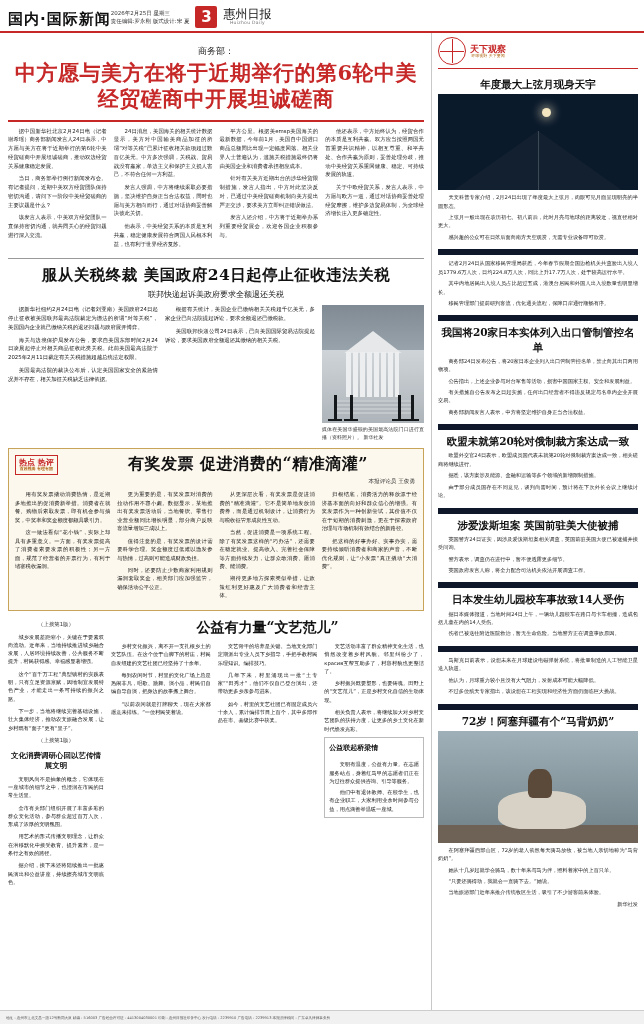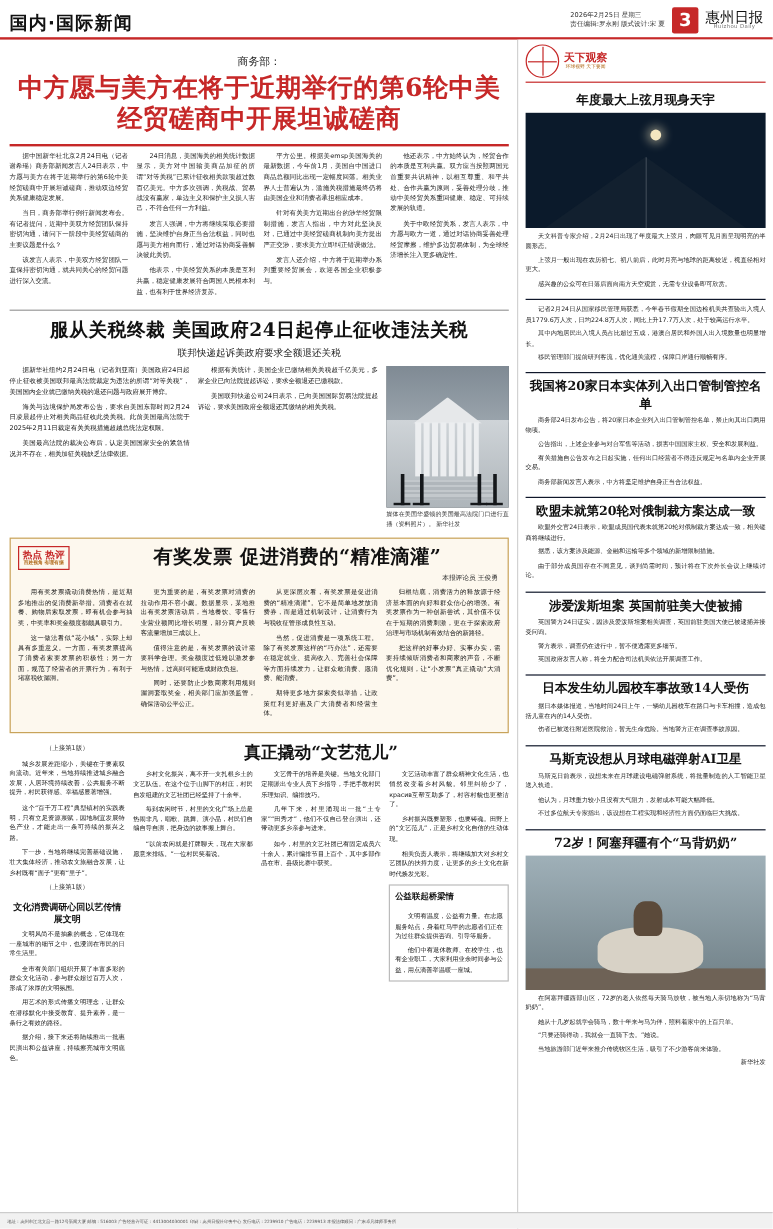--- a/index.html
+++ b/index.html
@@ -1,20 +1,20 @@
 <!DOCTYPE html>
 <html><head>
 <meta charset="utf-8">
 <style>
   html,body{margin:0;padding:0;background:#fff;}
   body{width:644px;height:1024px;font-family:"DejaVu Sans","Liberation Sans",sans-serif;color:#111;overflow:hidden;}
   .page{position:relative;width:644px;height:1024px;box-sizing:border-box;padding:0;}
 
   
-  .masthead{display:flex;align-items:flex-start;justify-content:space-between;padding:6px 8px 2px 8px;border-bottom:2px solid #c62828;}
+  .masthead{display:flex;align-items:flex-start;padding:6px 8px 2px 8px;border-bottom:2px solid #c62828;}
   .mast-left{font-size:15px;font-weight:bold;letter-spacing:1px;color:#111;padding-top:4px;}
   .mast-right{display:flex;align-items:center;gap:6px;font-size:5.5px;color:#333;}
   .mast-meta{text-align:left;line-height:1.5;}
   .mast-meta div{white-space:nowrap;}
   .pagenum{width:22px;height:22px;background:#c62828;color:#fff;font-size:15px;font-weight:bold;display:flex;align-items:center;justify-content:center;border-radius:2px;}
   .paper-logo{text-align:center;line-height:1.1;}
   .paper-logo .cn{font-family:"DejaVu Serif","Liberation Serif",serif;font-size:12px;font-weight:normal;color:#111;}
   .paper-logo .en{font-size:4.5px;color:#777;letter-spacing:.3px;}
 
   
@@ -80,21 +80,21 @@
   .midhead{text-align:center;font-size:7.5px;font-weight:bold;margin:6px 0 3px;font-family:"DejaVu Serif","Liberation Serif",serif;line-height:1.4;}
 
   
   .rail-logo{display:flex;align-items:center;gap:4px;border-bottom:1px solid #c62828;padding-bottom:3px;margin-bottom:4px;text-align:center;}
   .globe{width:26px;height:26px;border-radius:50%;border:1.5px solid #c62828;position:relative;flex:0 0 auto;}
   .globe:before{content:"";position:absolute;left:50%;top:1px;bottom:1px;width:1px;background:#c62828;}
   .globe:after{content:"";position:absolute;top:50%;left:1px;right:1px;height:1px;background:#c62828;}
   .rail-logo-txt{font-family:"DejaVu Serif","Liberation Serif",serif;color:#c62828;font-weight:bold;font-size:9px;line-height:1.15;}
   .rail-logo-txt small{display:block;font-size:4px;color:#b06a1a;font-weight:normal;}
 
-  .ritem{border-bottom:1px solid #0f172a;padding:4px 0 5px;}
+  .ritem{border-bottom:6px solid #0f172a;padding:4px 0 5px;}
   .rh{font-family:"DejaVu Serif","Liberation Serif",serif;font-weight:bold;font-size:10.5px;text-align:center;line-height:1.35;color:#111;margin-bottom:3px;}
   .rtxt{font-size:5.2px;line-height:1.62;text-align:justify;color:#222;}
   .rtxt p{margin:0 0 3px;text-indent:2em;}
   .rphoto{width:100%;height:96px;background:#0b1a2b;position:relative;overflow:hidden;margin-bottom:3px;}
   .moon{position:absolute;width:9px;height:9px;border-radius:50%;background:#f4e6c0;left:52%;top:14%;box-shadow:0 0 8px 3px rgba(244,230,192,.45);}
   .pyramid{position:absolute;left:8%;right:8%;bottom:0;height:62%;background:#12202f;clip-path:polygon(50% 0,100% 100%,0 100%);}
   .pyr-line{position:absolute;left:50%;bottom:0;width:1px;height:62%;background:rgba(255,255,255,.18);}
   .horse{width:100%;height:112px;background:linear-gradient(#9fb0b8,#6f7f86);position:relative;overflow:hidden;}
   .horse .animal{position:absolute;left:30%;bottom:12%;width:44%;height:34%;background:#d8d2c6;border-radius:40% 40% 30% 30%;}
   .horse .rider{position:absolute;left:45%;bottom:40%;width:12%;height:26%;background:#5b4a3a;border-radius:40% 40% 20% 20%;}
@@ -232,21 +232,21 @@
           <p>下一步，当地将继续完善基础设施，壮大集体经济，推动农文旅融合发展，让乡村既有“面子”更有“里子”。</p>
           <div class="src">（上接第1版）</div>
           <div class="midhead">文化消费调研心回以艺传情展文明</div>
           <p>文明风尚不是抽象的概念，它体现在一座城市的细节之中，也浸润在市民的日常生活里。</p>
           <p>全市有关部门组织开展了丰富多彩的群众文化活动，参与群众超过百万人次，形成了浓厚的文明氛围。</p>
           <p>用艺术的形式传播文明理念，让群众在潜移默化中接受教育、提升素养，是一条行之有效的路径。</p>
           <p>据介绍，接下来还将陆续推出一批惠民演出和公益讲座，持续擦亮城市文明底色。</p>
         </div>
 
         <div class="bmain">
-          <div class="headline3">真正撬动“文艺范儿”</div>
+          <div class="headline3">公益有力量“文艺范儿”</div>
           <div class="cols3">
             <div class="c">
               <p>乡村文化振兴，离不开一支扎根乡土的文艺队伍。在这个位于山脚下的村庄，村民自发组建的文艺社团已经坚持了十余年。</p>
               <p>每到农闲时节，村里的文化广场上总是热闹非凡，唱歌、跳舞、演小品，村民们自编自导自演，把身边的故事搬上舞台。</p>
               <p>“以前农闲就是打牌聊天，现在大家都愿意来排练。”一位村民笑着说。</p>
             </div>
             <div class="c">
               <p>文艺骨干的培养是关键。当地文化部门定期派出专业人员下乡指导，手把手教村民乐理知识、编排技巧。</p>
               <p>几年下来，村里涌现出一批“土专家”“田秀才”，他们不仅自己登台演出，还带动更多乡亲参与进来。</p>
               <p>如今，村里的文艺社团已有固定成员六十余人，累计编排节目上百个，其中多部作品在市、县级比赛中获奖。</p>
@@ -327,21 +327,20 @@
 
       <div class="ritem">
         <div class="rh">日本发生幼儿园校车事故致14人受伤</div>
         <div class="rtxt">
           <p>据日本媒体报道，当地时间24日上午，一辆幼儿园校车在路口与卡车相撞，造成包括儿童在内的14人受伤。</p>
           <p>伤者已被送往附近医院救治，暂无生命危险。当地警方正在调查事故原因。</p>
         </div>
       </div>
 
       <div class="ritem">
-        <div class="rh">马斯克设想从月球电磁弹射AI卫星</div>
         <div class="rtxt">
           <p>马斯克日前表示，设想未来在月球建设电磁弹射系统，将批量制造的人工智能卫星送入轨道。</p>
           <p>他认为，月球重力较小且没有大气阻力，发射成本可能大幅降低。</p>
           <p>不过多位航天专家指出，该设想在工程实现和经济性方面仍面临巨大挑战。</p>
         </div>
       </div>
 
       <div class="ritem" style="border-bottom:none;">
         <div class="rh">72岁！阿塞拜疆有个“马背奶奶”</div>
         <div class="horse">

